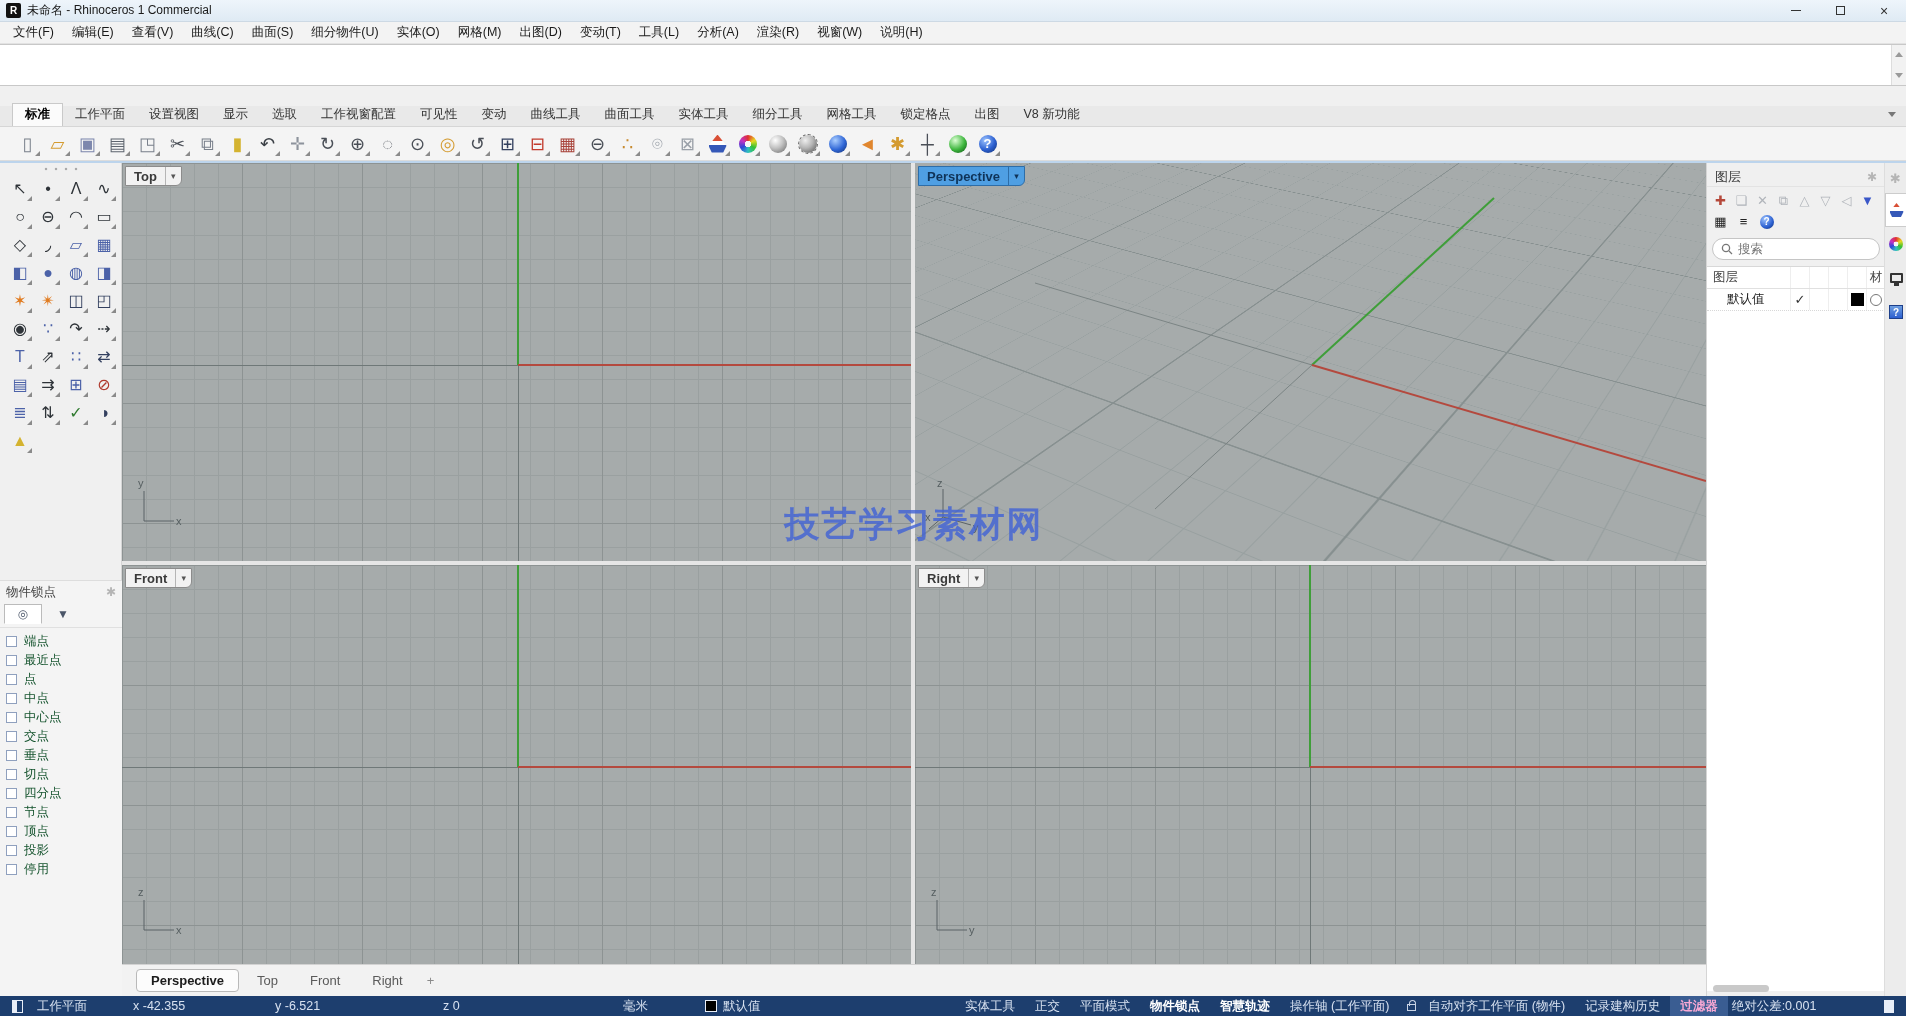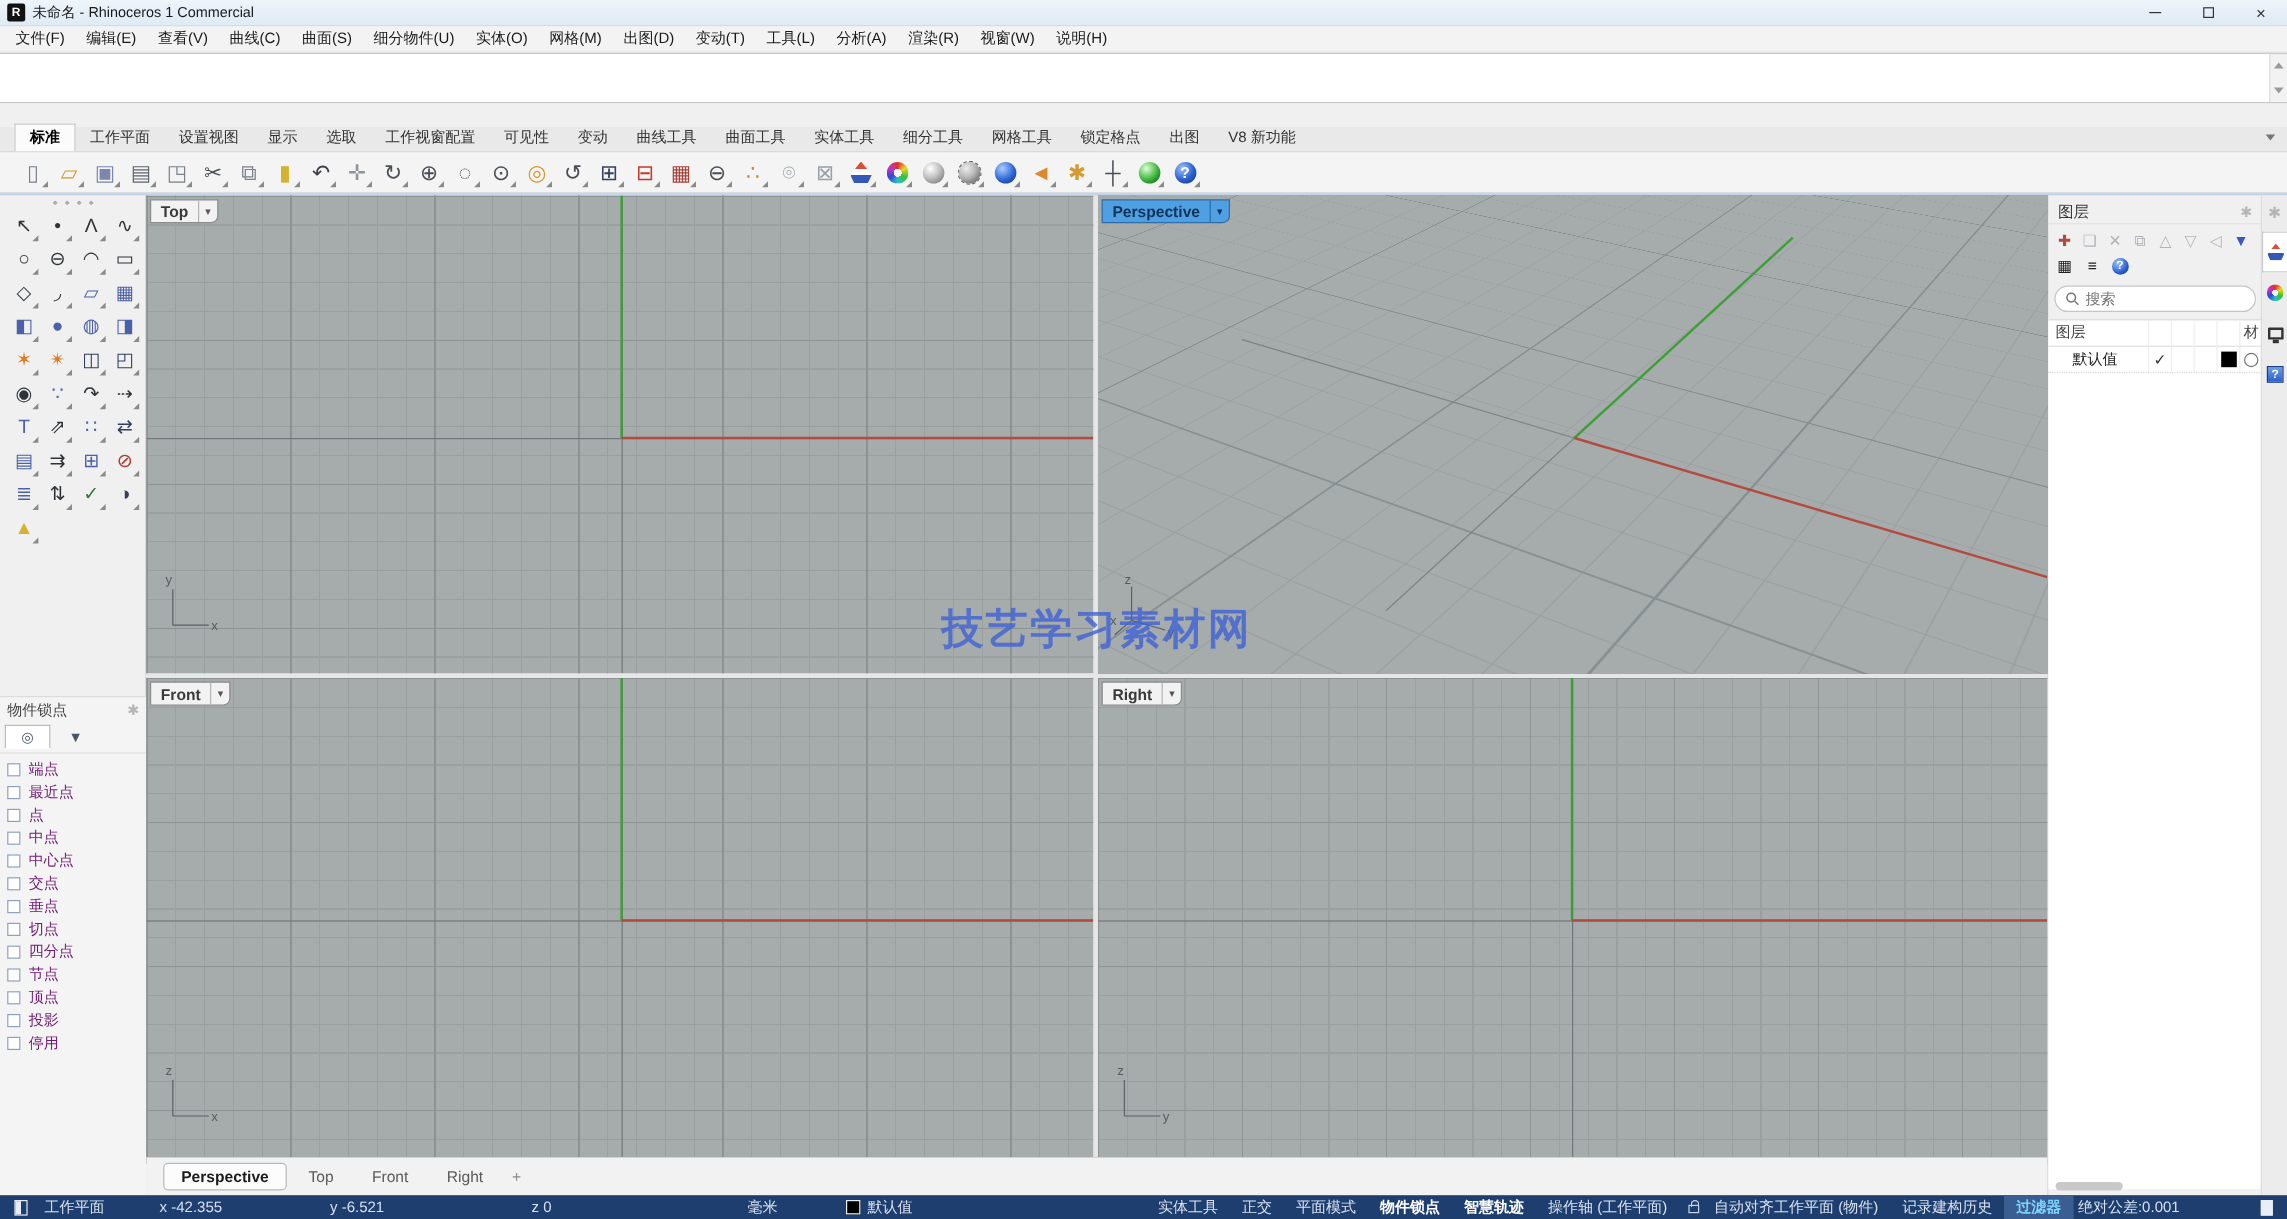--- a/index.html
+++ b/index.html
@@ -85,21 +85,21 @@
   .osnap-panel { position:absolute; left:0; top:417px; width:122px; bottom:0; background:#f4f4f4; border-top:1px solid #ddd; }
   .osnap-header { height:22px; display:flex; align-items:center; padding:0 6px; font-size:12.5px; color:#444; }
   .gear-glyph { margin-left:auto; color:#b5b5b5; font-size:12px; }
   .osnap-tabs { display:flex; gap:2px; padding:1px 4px 3px; border-bottom:1px solid #e0e0e0; }
   .os-tab { width:38px; height:20px; display:flex; align-items:center; justify-content:center;
     border:1px solid transparent; background:transparent; font-size:12px; color:#4a5568; cursor:pointer; }
   .os-tab.active { background:#fff; border-color:#bbb; border-bottom-color:#fff; }
   .osnap-list { padding:4px 0 0 6px; }
   .os-row { display:flex; align-items:center; height:19px; cursor:pointer; }
   .os-cb { width:11px; height:11px; border:1px solid #8fa0be; background:#fff; margin-right:7px; }
-  .os-lab { font-size:12.5px; color:#701a75; }
+  .os-lab { font-size:12.5px; color:#14532d; }
 
   
   .viewports { position:absolute; left:122px; top:0; width:1584px; height:807px; background:#e6e6e6; }
   .vp { position:absolute; overflow:hidden; background-color:#a6abab;
     background-image:
       repeating-linear-gradient(to right, #8d9393 0 1px, transparent 1px 120px),
       repeating-linear-gradient(to bottom, #8d9393 0 1px, transparent 1px 120px),
       repeating-linear-gradient(to right, #9aa0a0 0 1px, transparent 1px 24px),
       repeating-linear-gradient(to bottom, #9aa0a0 0 1px, transparent 1px 24px); }
   .vp-top   { left:0;     top:0;     width:789px; height:398px; }
@@ -185,21 +185,21 @@
   .statusbar { position:absolute; left:0; top:996px; width:100%; height:20px; background:#1d3e6e;
     display:flex; align-items:center; font-size:12.5px; color:#d7e1f0; }
   .sb-cpl-icon { width:11px; height:13px; border:1px solid #e8eef8; background:linear-gradient(90deg,#e8eef8 50%,#1d3e6e 50%); margin:0 10px 0 12px; }
   .sb-item { padding:0 4px; white-space:nowrap; cursor:pointer; }
   .sb-cplane { width:96px; }
   .sb-x { width:142px; } .sb-y { width:168px; } .sb-z { width:180px; } .sb-units { width:86px; }
   .sb-layerchip { display:flex; align-items:center; gap:6px; width:250px; }
   .sb-swatch { width:12px; height:12px; background:#000; border:1px solid #e8eef8; }
   .sb-toggle { padding:0 10px; }
   .sb-bold { font-weight:bold; color:#fff; }
-  .sb-hl { background:#3a5d92; font-weight:bold; color:#7dd3fc; padding:2px 10px; }
+  .sb-hl { background:#3a5d92; font-weight:bold; color:#f9a8d4; padding:2px 10px; }
   .padlock { width:9px; height:7px; border:1px solid #c9d4e6; position:relative; margin:3px 2px 0 8px; }
   .padlock::before { content:""; position:absolute; left:1px; top:-5px; width:5px; height:5px;
     border:1px solid #c9d4e6; border-bottom:none; border-radius:4px 4px 0 0; }
   .sb-panel-icon { margin-left:auto; margin-right:12px; width:10px; height:13px; border:1px solid #e8eef8; background:#e8eef8; }
 </style>
 </head>
 <body>
 
 <div class="app">
 

